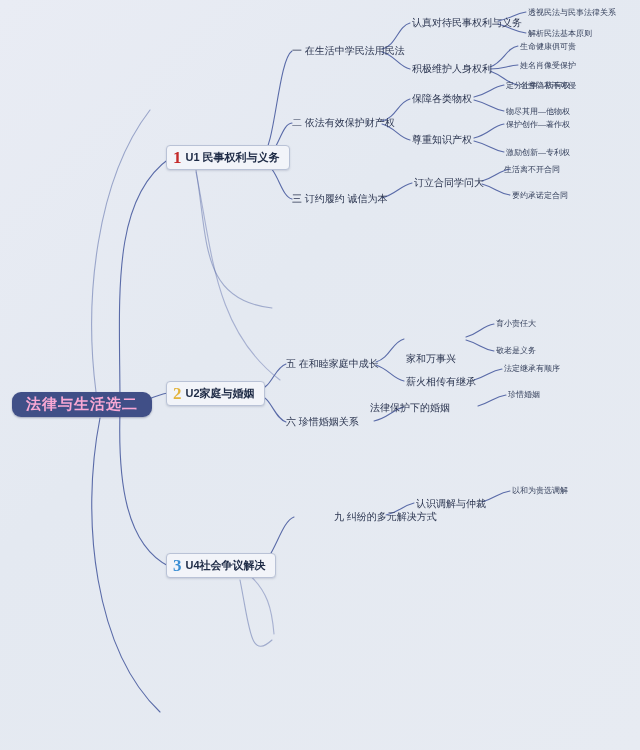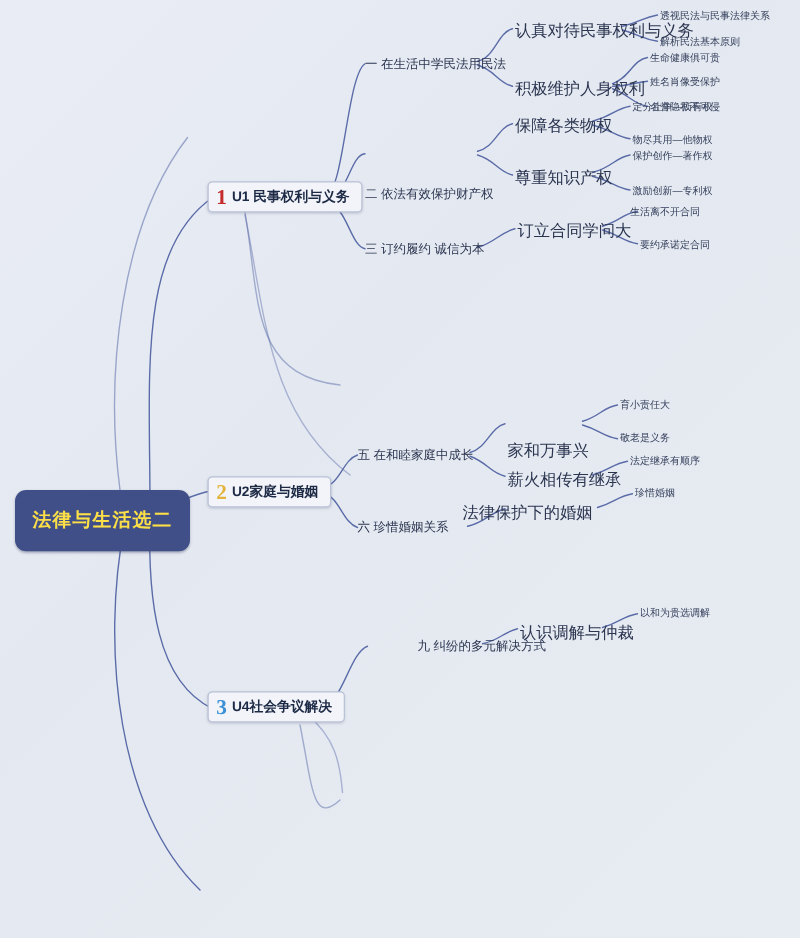--- a/index.html
+++ b/index.html
@@ -14,25 +14,25 @@
     position:absolute;left:0;top:0;width:640px;height:750px;
     background:linear-gradient(135deg,#e9ecf4 0%,#e4e9f1 40%,#e7ebf2 100%);
   }
   svg.lines{position:absolute;left:0;top:0;width:640px;height:750px;pointer-events:none;}
   .node{position:absolute;white-space:nowrap;}
 
   
   .root{
     left:12px;top:392px;
     background:#404f87;
-    color:#fde047;
+    color:#f9a8d4;
     font-size:15px;
     font-weight:bold;
     letter-spacing:1px;
-    padding:15px 14px;
+    padding:3px 14px;
     border-radius:9px;
     box-shadow:0 1px 2px rgba(40,50,90,.35);
   }
   
   .lvl1{
     background:#f2f4f9;
     border:1px solid #b9c2d6;
     border-radius:4px;
     padding:3px 9px 3px 6px;
     font-size:11px;
@@ -45,21 +45,21 @@
     font-family:"Liberation Serif","DejaVu Serif",serif;
   }
   .lvl1 .lbl{font-size:11px;color:#1d2a45;font-weight:bold;}
   .n1 .num{color:#c42b2b;}
   .n2 .num{color:#e3b43c;}
   .n3 .num{color:#3b8fd4;}
 
   
   .lvl2{font-size:10px;color:#2b3550;}
   
-  .lvl3{font-size:13px;color:#2b3550;}
+  .lvl3{font-size:10px;color:#2b3550;}
   
   .lvl4{font-size:8px;color:#35405c;}
 </style>
 </head>
 <body>
 
 <div id="canvas">
 
   <svg class="lines" viewBox="0 0 640 750">
     <g fill="none" stroke="#5a6ba8" stroke-width="1.1" stroke-linecap="round">
@@ -129,21 +129,21 @@
   </svg>
 
   <div class="node root">法律与生活选二</div>
 
   <div class="node lvl1 n1" style="left:166px;top:145px;">
     <span class="num">1</span>
     <span class="lbl">U1 民事权利与义务</span>
   </div>
 
   <div class="node lvl2" style="left:292px;top:44px;">一 在生活中学民法用民法</div>
-  <div class="node lvl2" style="left:292px;top:116px;margin-top:32px;">二 依法有效保护财产权</div>
+  <div class="node lvl2" style="left:292px;top:116px;">二 依法有效保护财产权</div>
   <div class="node lvl2" style="left:292px;top:192px;">三 订约履约 诚信为本</div>
 
   <div class="node lvl3" style="left:412px;top:16px;">认真对待民事权利与义务</div>
   <div class="node lvl3" style="left:412px;top:62px;">积极维护人身权利</div>
   <div class="node lvl3" style="left:412px;top:92px;">保障各类物权</div>
   <div class="node lvl3" style="left:412px;top:133px;">尊重知识产权</div>
   <div class="node lvl3" style="left:414px;top:176px;font-family:Liberation Mono, monospace;">订立合同学问大</div>
 
   <div class="node lvl4" style="left:528px;top:7px;">透视民法与民事法律关系</div>
   <div class="node lvl4" style="left:528px;top:28px;">解析民法基本原则</div>

